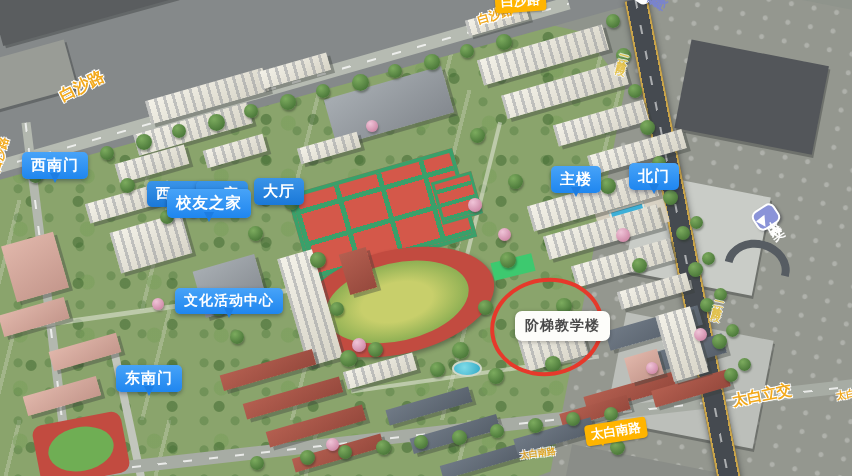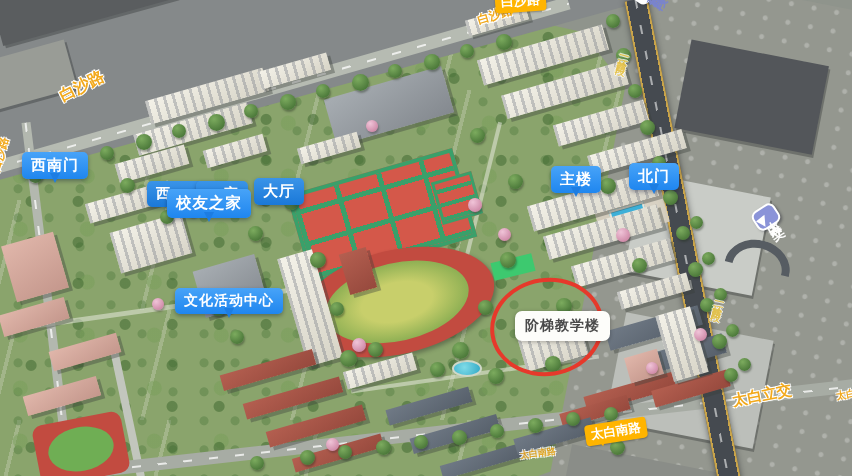--- a/index.html
+++ b/index.html
@@ -288,19 +288,20 @@
 
   <div class="banner whitebg" style="left:633px;top:-16px;transform:rotate(-56deg);">环路西段</div>
   <div class="banner bluebg" style="left:753px;top:206px;transform:rotate(-33deg);">太白立交</div>
 
   <div class="poi" style="left:22px;top:152px;">西南门</div>
   <div class="poi back nt" style="left:147px;top:181px;width:84px;font-size:14px;">西</div>
   <div class="poi back nt" style="left:196px;top:181px;width:52px;font-size:14px;justify-content:flex-end;z-index:51;">室</div>
   <div class="poi back nt" style="left:254px;top:178px;font-size:15px;z-index:52;">大厅</div>
   <div class="poi" style="left:167px;top:189px;font-size:15.5px;z-index:53;">校友之家</div>
   <div class="poi" style="left:175px;top:288px;font-size:14px;">文化活动中心</div>
+  <div class="poi" style="left:116px;top:365px;">东南门</div>
   <div class="poi" style="left:551px;top:166px;">主楼</div>
   <div class="poi" style="left:629px;top:163px;">北门</div>
 
   <div id="redcircle"></div>
   <div class="whitelabel" style="left:515px;top:311px;">阶梯教学楼</div>
 
 </div>
 
 </body></html>

